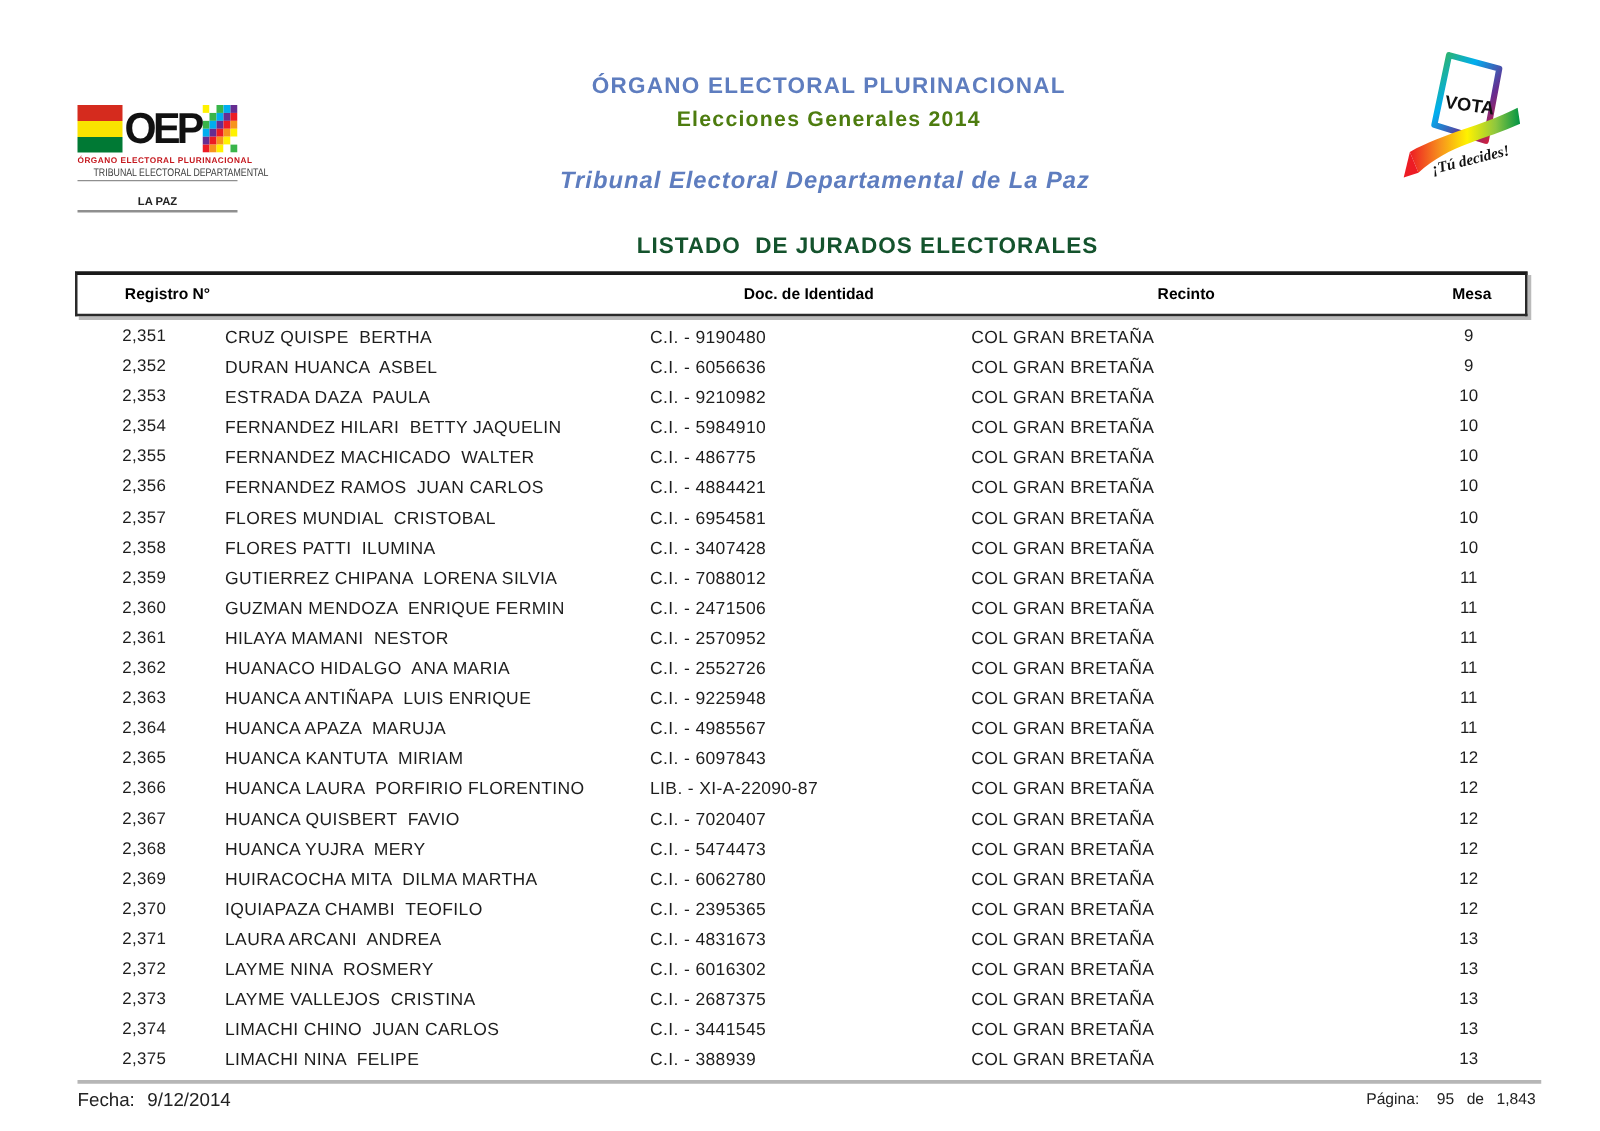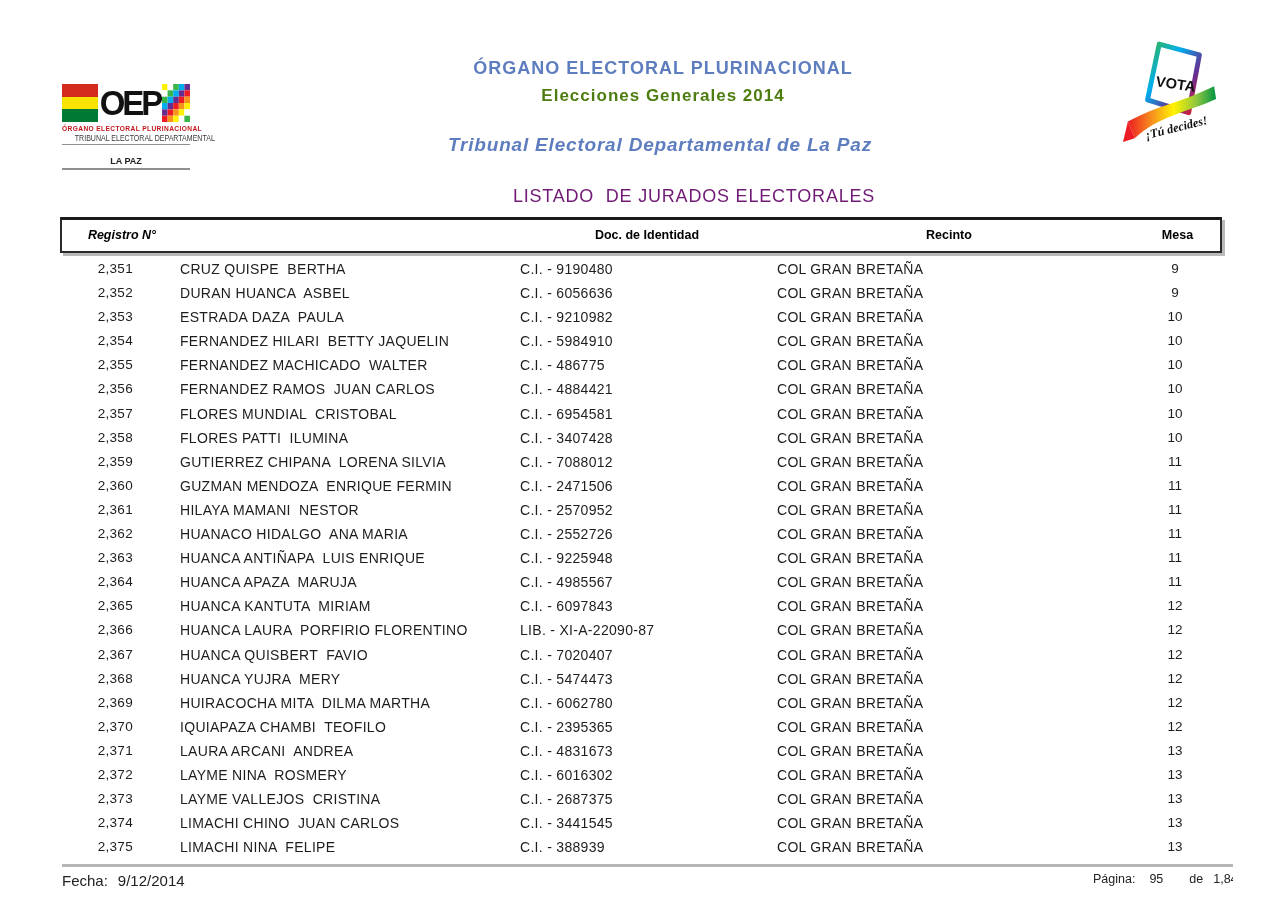--- a/index.html
+++ b/index.html
@@ -22,32 +22,32 @@
     font-size:9px;font-weight:bold;color:#222;text-align:center;padding:11px 0 2px;}
 
   
   .t-org{position:absolute;left:663px;top:58px;transform:translateX(-50%);
     font-size:18px;font-weight:bold;letter-spacing:1px;color:#5e7dbf;white-space:pre;}
   .t-event{position:absolute;left:663px;top:86px;transform:translateX(-50%);
     font-size:17px;font-weight:bold;letter-spacing:1px;color:#4d7c0f;white-space:pre;}
   .t-trib{position:absolute;left:660px;top:134px;transform:translateX(-50%);
     font-size:19px;font-weight:bold;letter-spacing:.8px;color:#5e7dbf;white-space:pre;font-style:italic;}
   .t-list{position:absolute;left:694px;top:186px;transform:translateX(-50%);
-    font-size:18px;font-weight:normal;letter-spacing:.8px;color:#701a75;white-space:pre;}
+    font-size:18px;font-weight:bold;letter-spacing:.8px;color:#14532d;white-space:pre;}
 
   
   .vota-logo{position:absolute;left:1122px;top:40px;width:98px;height:115px;}
 
   
   .thead{position:absolute;left:60px;top:217px;width:1158px;height:31px;background:#fff;
     border:2px solid #2a2a2a;border-top:3px solid #1a1a1a;
     box-shadow:3px 3px 0 rgba(130,130,130,.55);}
   .th{position:absolute;top:0;height:31px;line-height:31px;text-align:center;
     font-size:12.5px;font-weight:bold;color:#000;white-space:pre;}
-  .th-reg{left:0;width:120px;font-style:italic;}
+  .th-reg{left:12px;width:120px;}
   .th-nom{left:180px;width:225px;}
   .th-doc{left:480px;width:210px;}
   .th-rec{left:782px;width:210px;}
   .th-mesa{left:1053px;width:125px;}
 
   
   .tbody{position:absolute;left:60px;top:257px;width:1165px;}
   .row{position:relative;height:24.1px;line-height:24.1px;font-size:14px;
     letter-spacing:.3px;color:#1d1d1d;white-space:pre;}
   .row span{position:absolute;top:0;}
@@ -56,21 +56,21 @@
   .c-doc{left:460px;}
   .c-rec{left:717px;}
   .c-mesa{left:1078px;width:74px;text-align:center;font-size:13.5px;letter-spacing:0;}
 
   
   .foot-line{position:absolute;left:62px;top:864px;width:1171px;height:3px;background:#b6b6b6;}
   .fecha{position:absolute;left:62px;top:872px;font-size:15px;color:#222;white-space:nowrap;}
   .fecha .val{margin-left:10px;}
   .pagina{position:absolute;left:1093px;top:872px;width:140px;overflow:hidden;
     font-size:12.5px;color:#222;white-space:nowrap;}
-  .pagina .sp1{margin-left:14px;} .pagina .sp2{margin-left:26px;} .pagina .sp3{margin-left:10px;}
+  .pagina .sp1{margin-left:14px;} .pagina .sp2{margin-left:10px;} .pagina .sp3{margin-left:10px;}
 </style>
 </head>
 <body>
 
 <div class="page">
 
   <div class="oep-logo">
     <div class="oep-banner">
       <div class="oep-flag"></div>
       <div class="oep-acronym">OEP</div>

